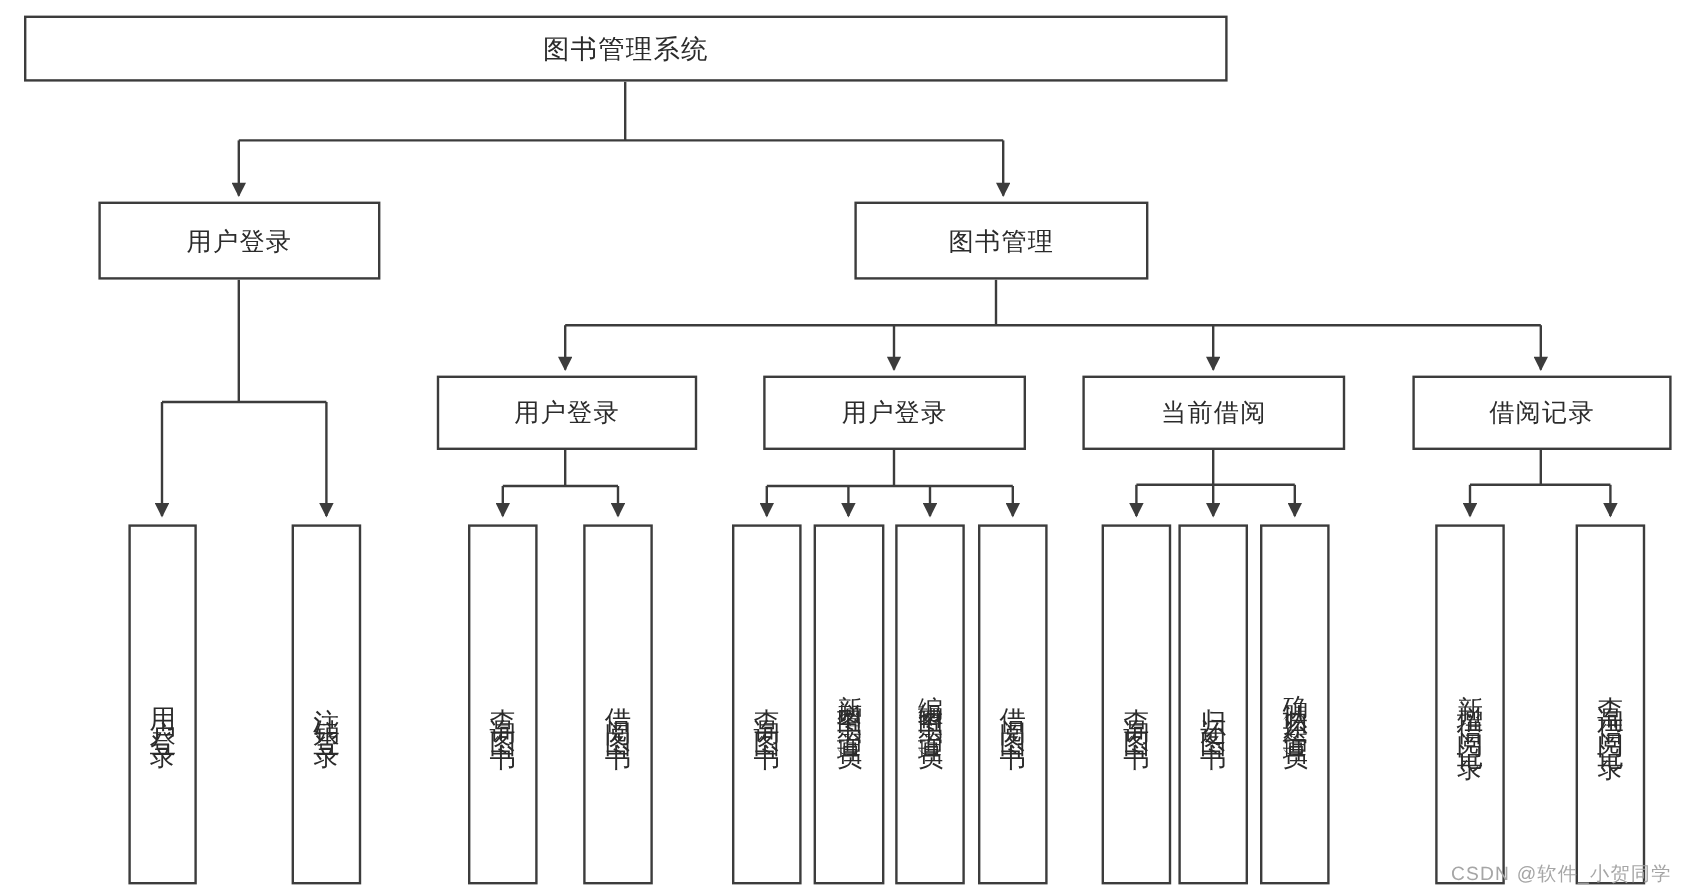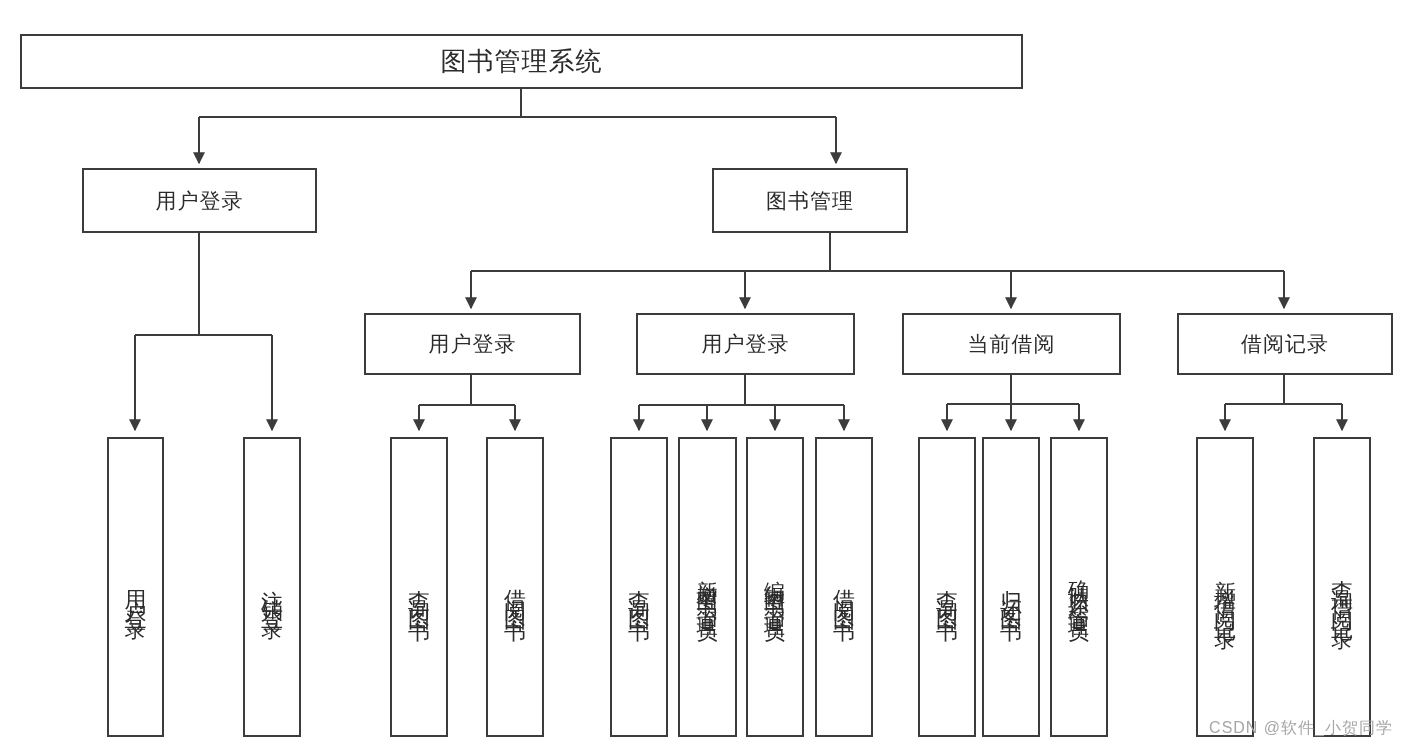--- a/index.html
+++ b/index.html
@@ -6,21 +6,21 @@
   .canvas{
     position:relative;width:1405px;height:747px;background:#ffffff;overflow:hidden;
     font-family:"Liberation Sans","DejaVu Sans",sans-serif;color:#2b2b2b;
   }
   svg.wires{position:absolute;left:0;top:0;width:1405px;height:747px;}
   .box{
     position:absolute;background:#ffffff;border:2px solid #3c3c3c;box-sizing:border-box;
     display:flex;align-items:center;justify-content:center;text-align:center;
   }
   .box.h{font-size:21px;letter-spacing:1px;}
-  .box.root{font-size:26px;margin-top:21px;}
+  .box.root{font-size:22px;}
   .vtext{
     writing-mode:vertical-rl;text-orientation:mixed;
     font-size:22px;line-height:1;letter-spacing:10px;padding-top:10px;
   }
   .v.tight .vtext{font-size:21px;letter-spacing:6px;padding-top:6px;}
   .watermark{
     position:absolute;right:12px;bottom:8px;font-size:16px;color:#a6a6a6;
     letter-spacing:1px;white-space:nowrap;
   }
 </style>
@@ -75,21 +75,21 @@
       <path d="M1284 375 V404"></path>
       <path d="M1225 404 H1342"></path>
       <path d="M1225 404 V430" marker-end="url(#arrow)"></path>
       <path d="M1342 404 V430" marker-end="url(#arrow)"></path>
     </g>
   </svg>
 
   <div class="box h root" style="left:20px;top:13px;width:1003px;height:55px;">图书管理系统</div>
 
   <div class="box h" style="left:82px;top:168px;width:235px;height:65px;">用户登录</div>
-  <div class="box h" style="left:712px;top:168px;width:196px;height:65px;">图书管理</div>
+  <div class="box h" style="left:712px;top:168px;width:245px;height:65px;">图书管理</div>
 
   <div class="box h" style="left:364px;top:313px;width:217px;height:62px;">用户登录</div>
   <div class="box h" style="left:636px;top:313px;width:219px;height:62px;">用户登录</div>
   <div class="box h" style="left:902px;top:313px;width:219px;height:62px;">当前借阅</div>
   <div class="box h" style="left:1177px;top:313px;width:216px;height:62px;">借阅记录</div>
 
   <div class="box v" style="left:107px;top:437px;width:57px;height:300px;">
     <span class="vtext">用户登录</span>
   </div>
   <div class="box v" style="left:243px;top:437px;width:58px;height:300px;">

